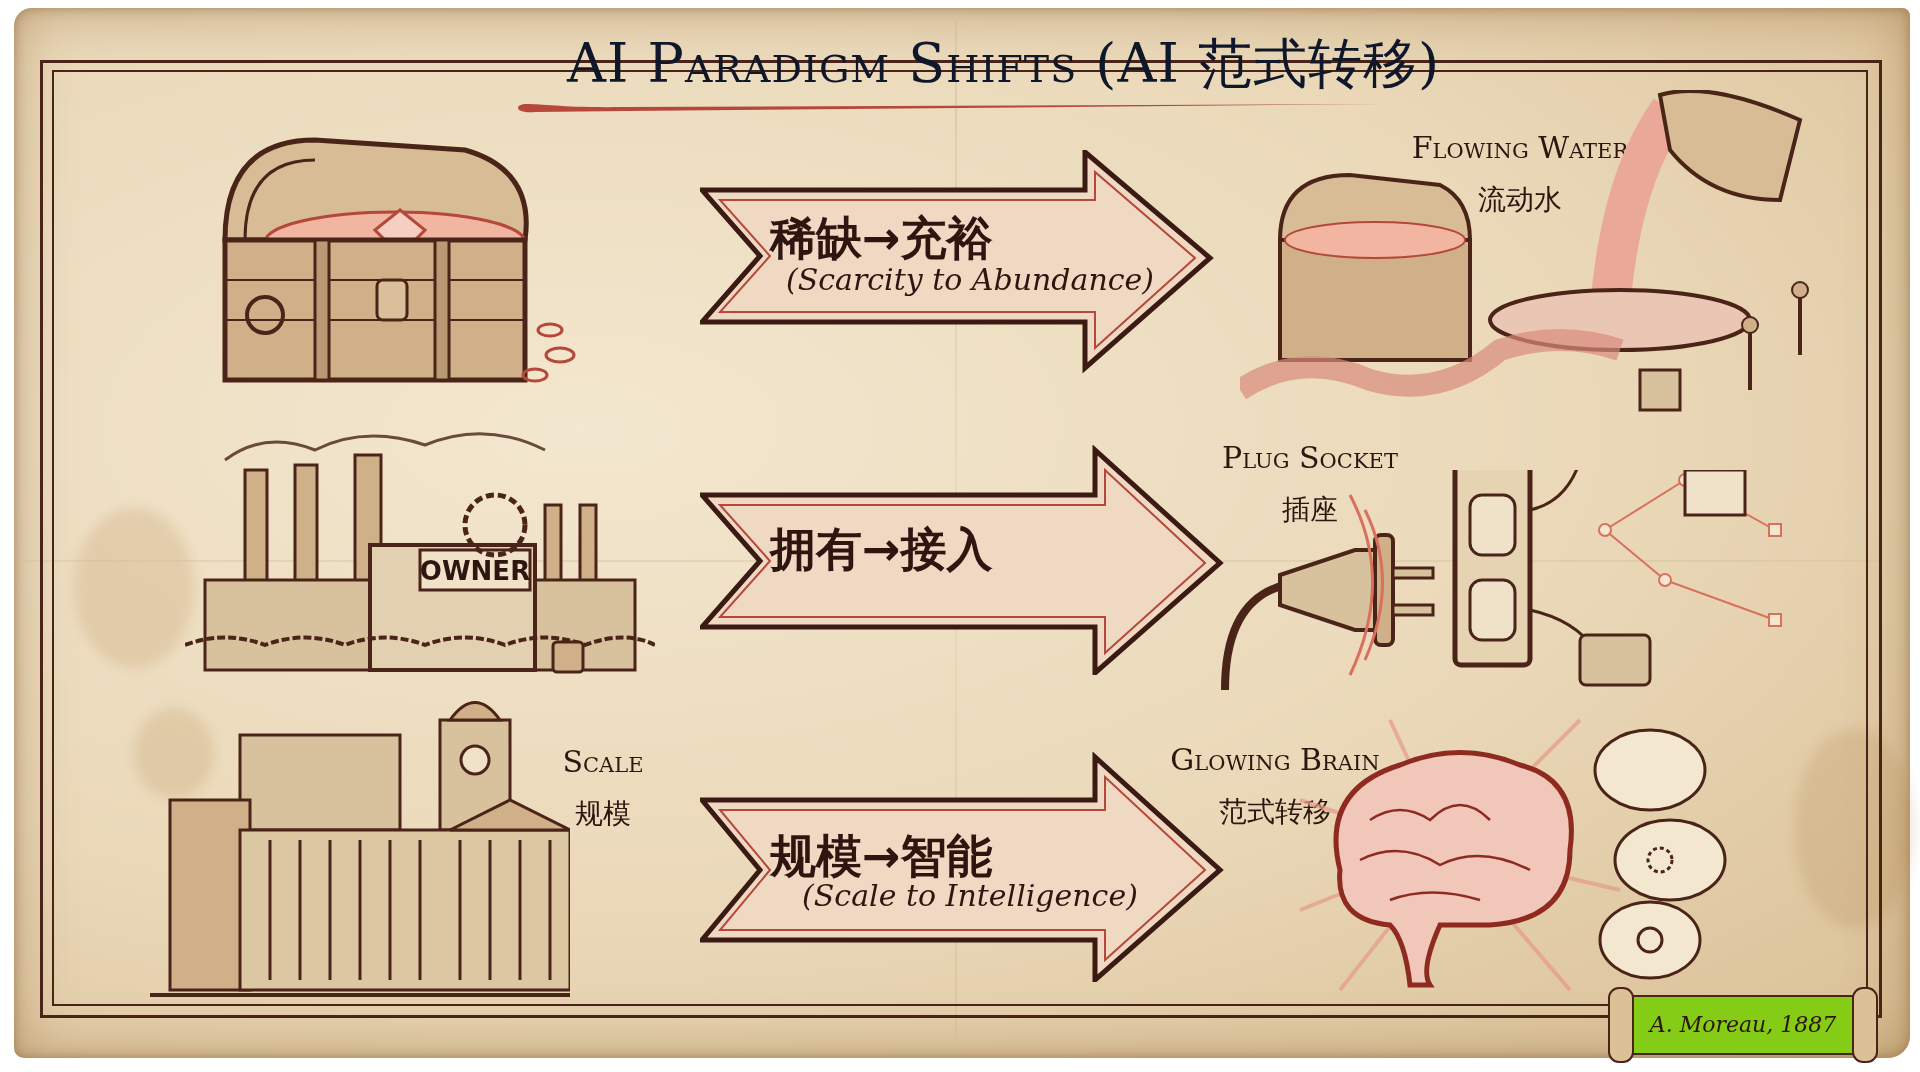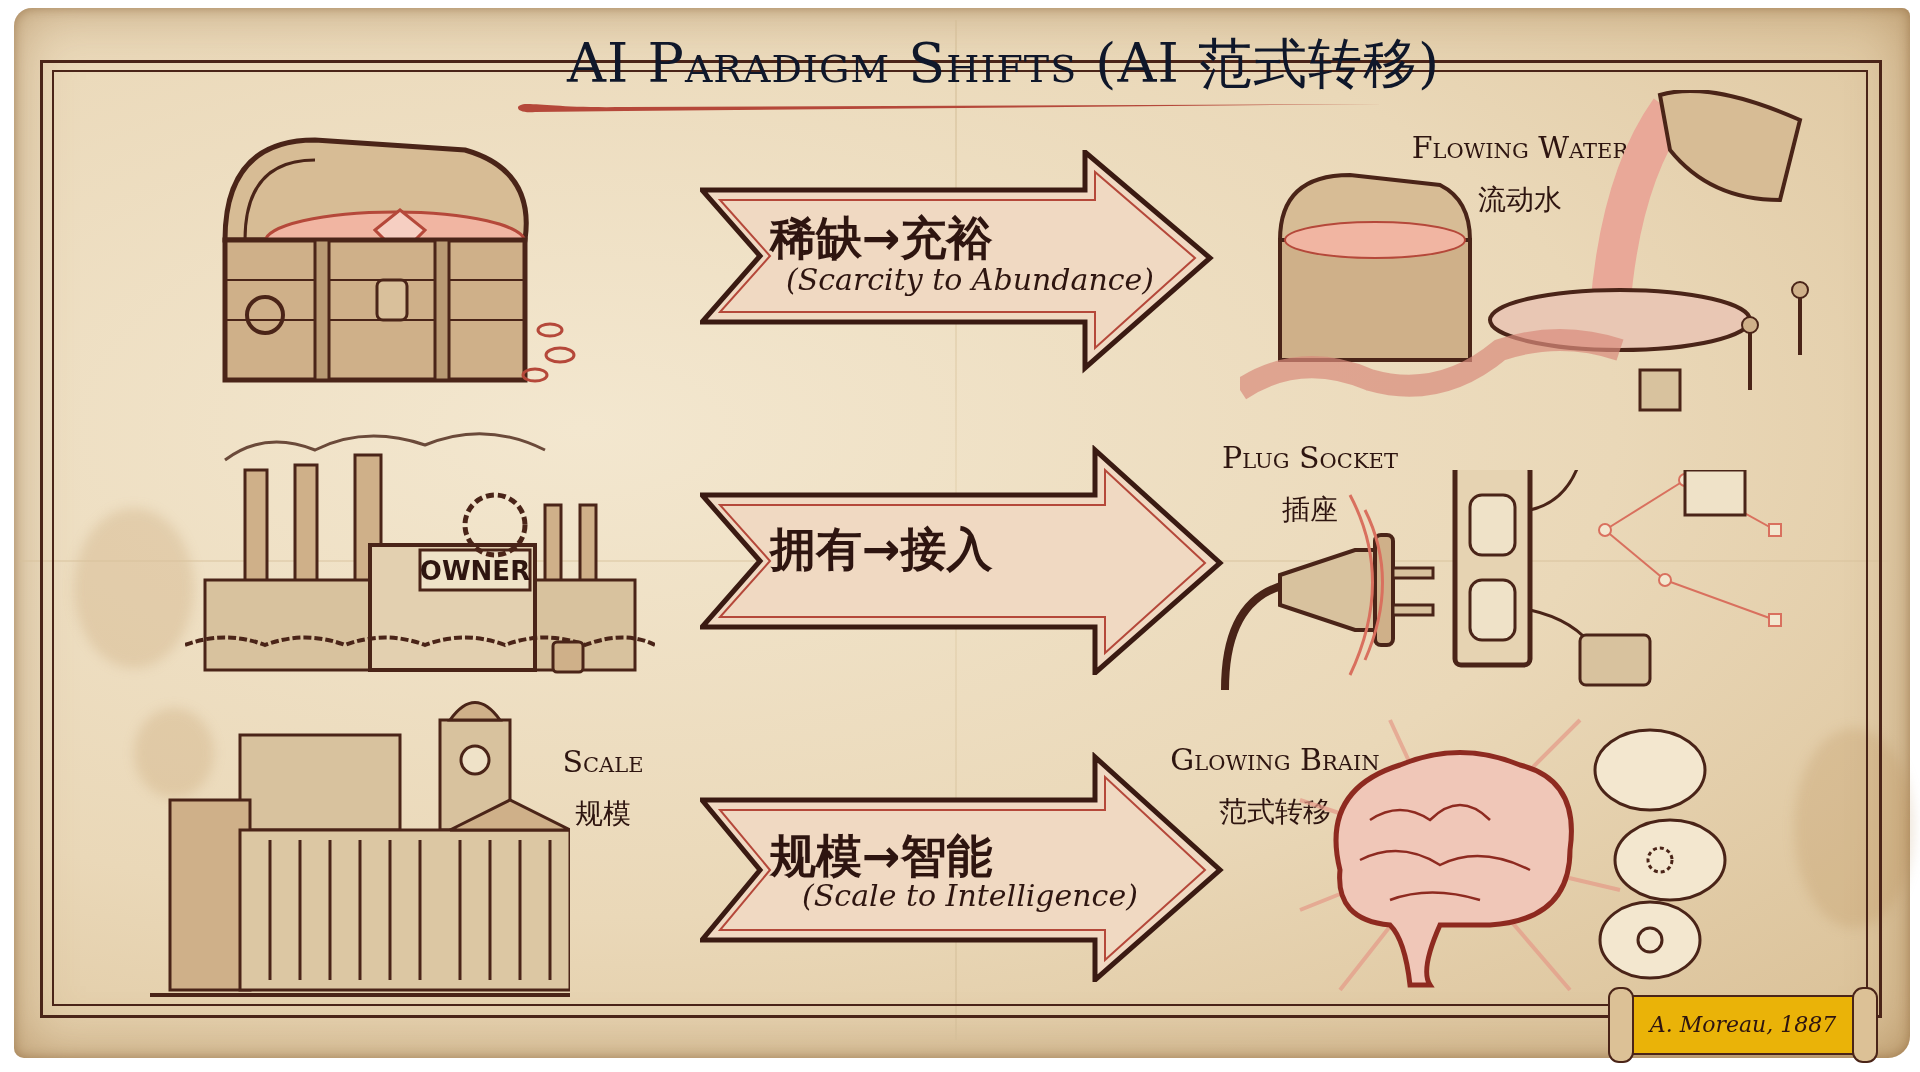--- a/index.html
+++ b/index.html
@@ -24,21 +24,21 @@
     font-family:"DejaVu Sans",sans-serif;font-size:46px;color:#2e1510;font-weight:bold;margin-top:10px;}
   .arrow .en{position:absolute;left:40px;width:460px;text-align:center;top:112px;
     font-family:"DejaVu Serif",serif;font-style:italic;font-size:30px;color:#2e1510;}
 
   .label{position:absolute;text-align:center;color:#2e1510;}
   .label .en{font-family:"DejaVu Serif",serif;font-variant:small-caps;font-size:30px;display:block;}
   .label .zh{font-family:Liberation Serif, serif;font-size:28px;display:block;margin-top:16px;}
 
   .illus{position:absolute;}
   .sig{position:absolute;left:1628px;top:995px;width:230px;height:56px;
-    background:#eab308;border-top:2px solid #4a2418;border-bottom:2px solid #4a2418;}
+    background:#84cc16;border-top:2px solid #4a2418;border-bottom:2px solid #4a2418;}
   .sig::before,.sig::after{content:"";position:absolute;top:-10px;width:22px;height:72px;border:2px solid #4a2418;border-radius:11px;background:#dcc196;}
   .sig::before{left:-20px;} .sig::after{right:-20px;}
   .sig span{display:block;text-align:center;line-height:56px;font-family:"DejaVu Serif",serif;font-style:italic;font-size:22px;color:#2e1510;}
 </style>
 </head>
 <body>
 
 <div class="paper">
   <div class="stain" style="left:60px;top:500px;width:120px;height:160px;"></div>
   <div class="stain" style="left:1780px;top:720px;width:120px;height:200px;"></div>

